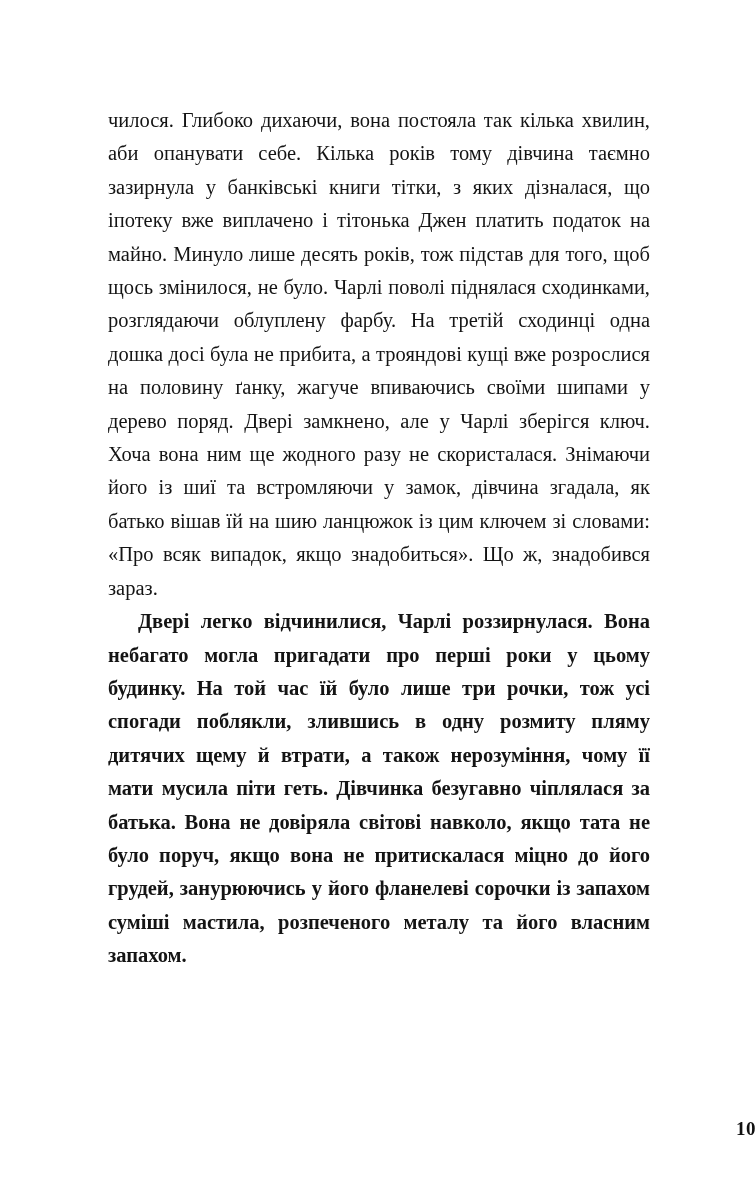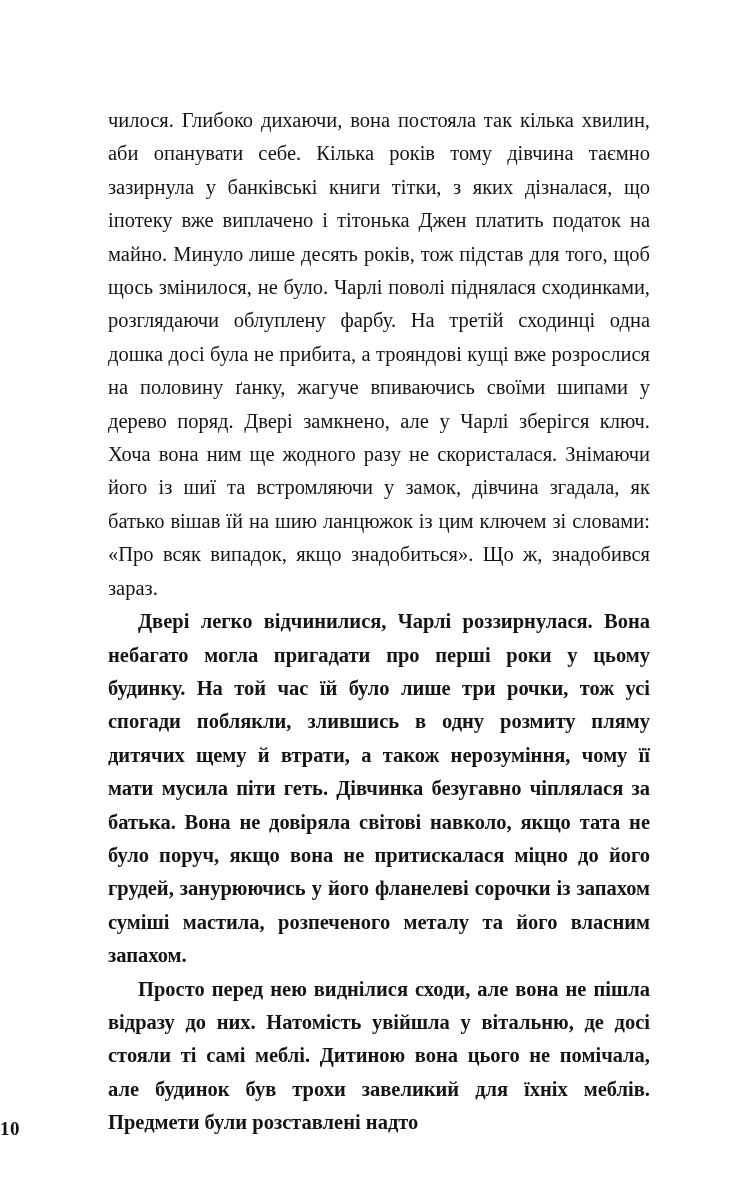--- a/index.html
+++ b/index.html
@@ -34,34 +34,33 @@
   }
   p.para.indent {
     text-indent: 30px;
     font-weight: bold;
   }
   .folio {
     position: absolute;
     left: 0;
     right: 0;
     top: 1106px;
-    text-align: left;
+    text-align: right;
     font-size: 19px;
     font-weight: bold;
     letter-spacing: 0.5px;
     color: #111111;
     font-family: "Liberation Serif", "DejaVu Serif", serif;
   }
 </style>
 </head>
 <body>
 
 <div class="page">
 
   <div class="text-block">
     <p class="para">чилося. Глибоко дихаючи, вона постояла так кілька хвилин, аби опанувати себе. Кілька років тому дівчи­на таємно зазирнула у банківські книги тітки, з яких дізналася, що іпотеку вже виплачено і тітонька Джен платить податок на майно. Минуло лише десять років, тож підстав для того, щоб щось змінилося, не було. Чарлі поволі піднялася сходинками, роз­глядаючи облуплену фарбу. На третій сходинці одна дошка досі була не прибита, а трояндові кущі вже розрослися на половину ґанку, жагуче впиваючись своїми шипами у дерево поряд. Двері замкнено, але у Чарлі зберігся ключ. Хоча вона ним ще жод­ного разу не скористалася. Знімаючи його із шиї та встромляючи у замок, дівчина згадала, як батько вішав їй на шию ланцюжок із цим ключем зі слова­ми: «Про всяк випадок, якщо знадобиться». Що ж, знадобився зараз.</p>
     <p class="para indent">Двері легко відчинилися, Чарлі роззирнулася. Вона небагато могла пригадати про перші роки у цьому будинку. На той час їй було лише три рочки, тож усі спогади поблякли, злившись в одну розмиту пляму дитячих щему й втрати, а також нерозуміння, чому її мати мусила піти геть. Дівчинка безугавно чі­плялася за батька. Вона не довіряла світові навколо, якщо тата не було поруч, якщо вона не притискалася міцно до його грудей, занурюючись у його фланелеві сорочки із запахом суміші мастила, розпеченого ме­талу та його власним запахом.</p>
-    <p class="para indent">Просто перед нею виднілися сходи, але вона не пішла відразу до них. Натомість увійшла у ві­тальню, де досі стояли ті самі меблі. Дитиною вона цього не помічала, але будинок був трохи завеликий для їхніх меблів. Предмети були розставлені надто</p>
   </div>
 
   <div class="folio">10</div>
 
 </div>
 
 </body></html>

